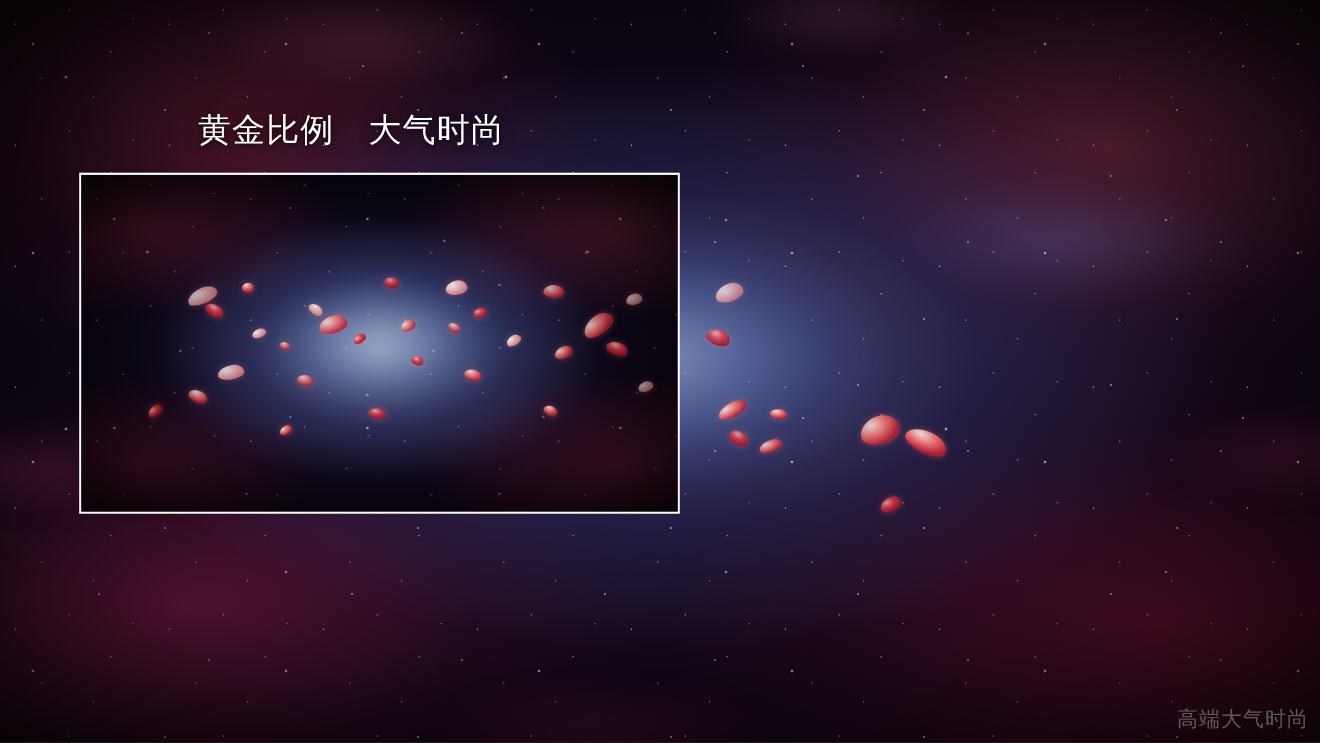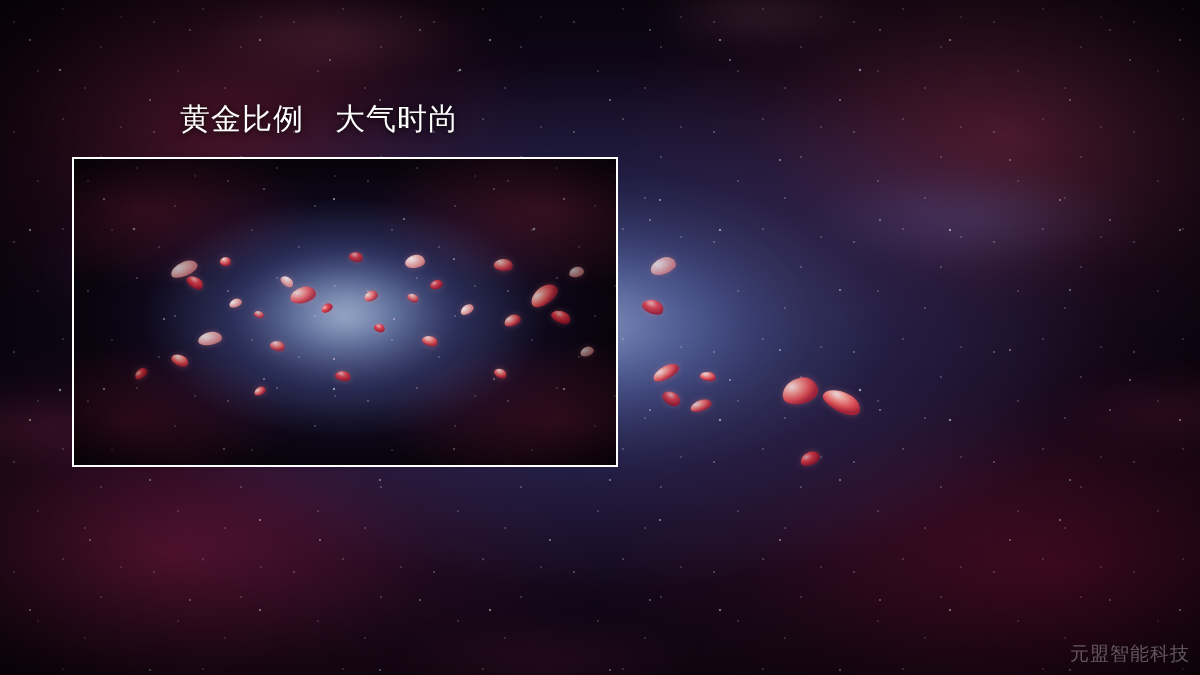--- a/index.html
+++ b/index.html
@@ -261,15 +261,15 @@
           <div class="petal deep" style="left: 261px; top: 212px; width: 16px; height: 10px; transform: rotate(14deg); opacity: 0.86;"></div>
           <div class="petal" style="left: 180px; top: 228px; width: 12px; height: 8px; transform: rotate(-24deg); opacity: 0.91;"></div>
           <div class="petal" style="left: 420px; top: 210px; width: 13px; height: 9px; transform: rotate(30deg); opacity: 0.95;"></div>
           <div class="petal pale" style="left: 506px; top: 188px; width: 14px; height: 9px; transform: rotate(-16deg); opacity: 0.82;"></div>
         </div>
       <div class="frame-vig"></div>
     </div>
   </div>
 
 
-  <div id="watermark">元盟智能科技</div>
+  <div id="watermark">高端大气时尚</div>
 
 </div>
 
 </body></html>

